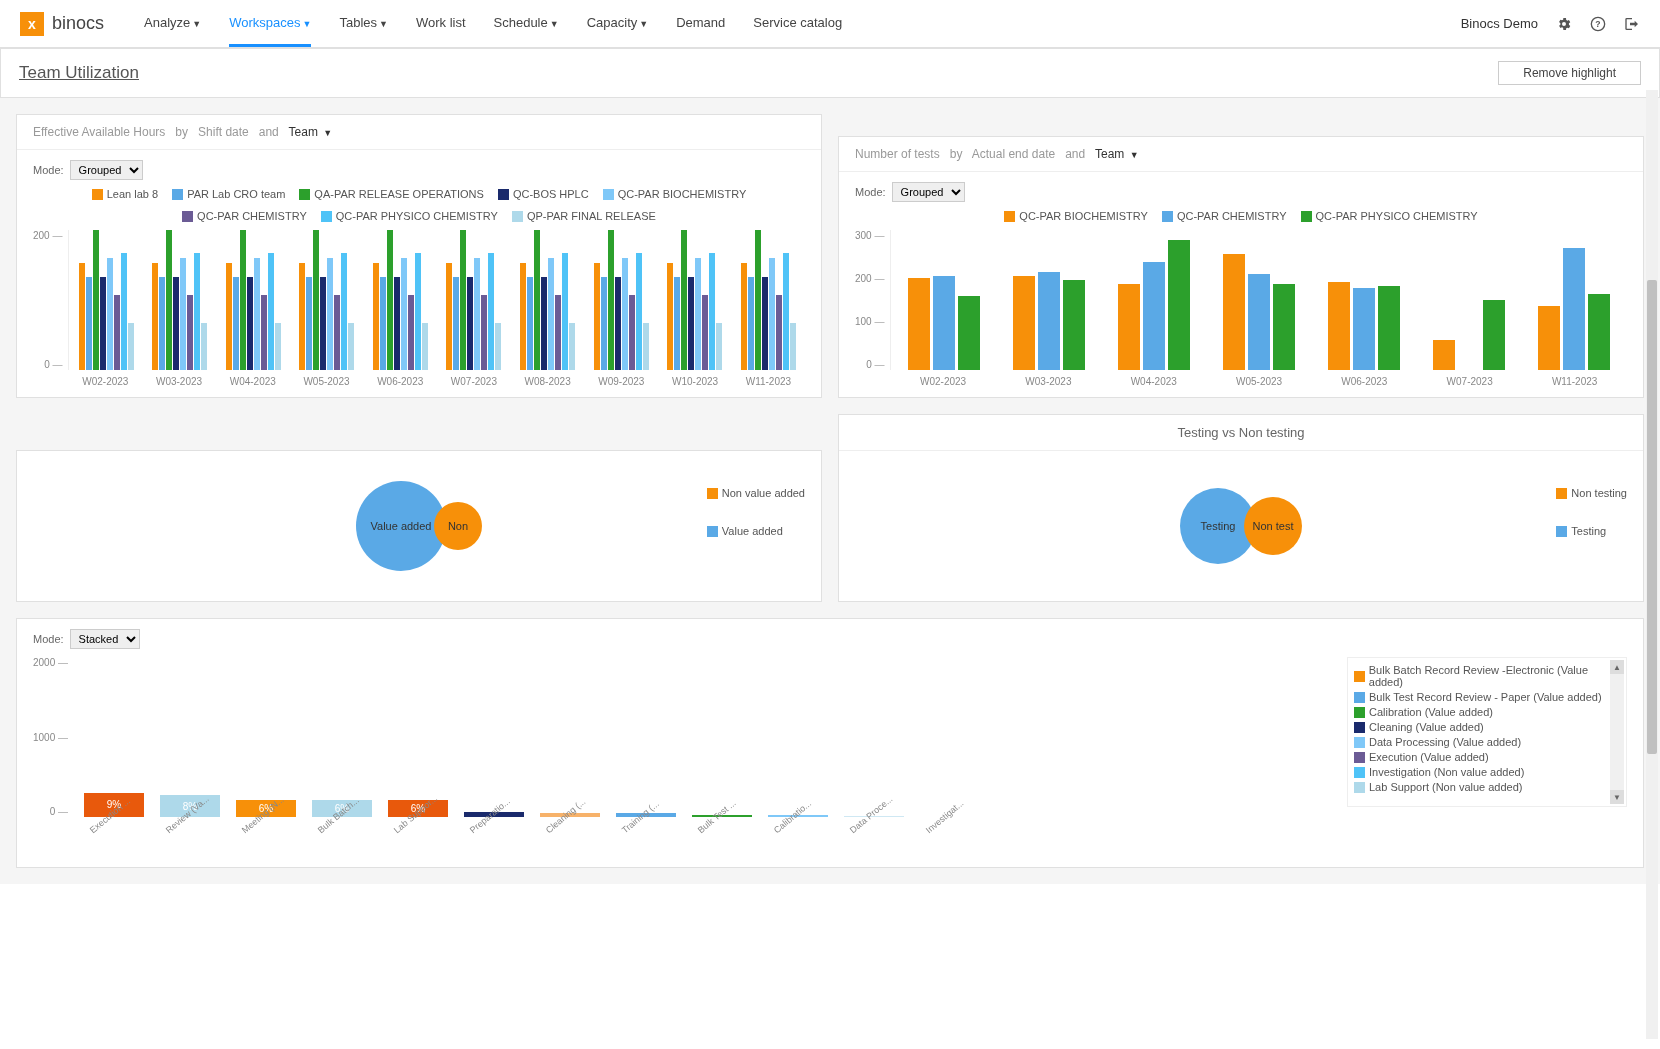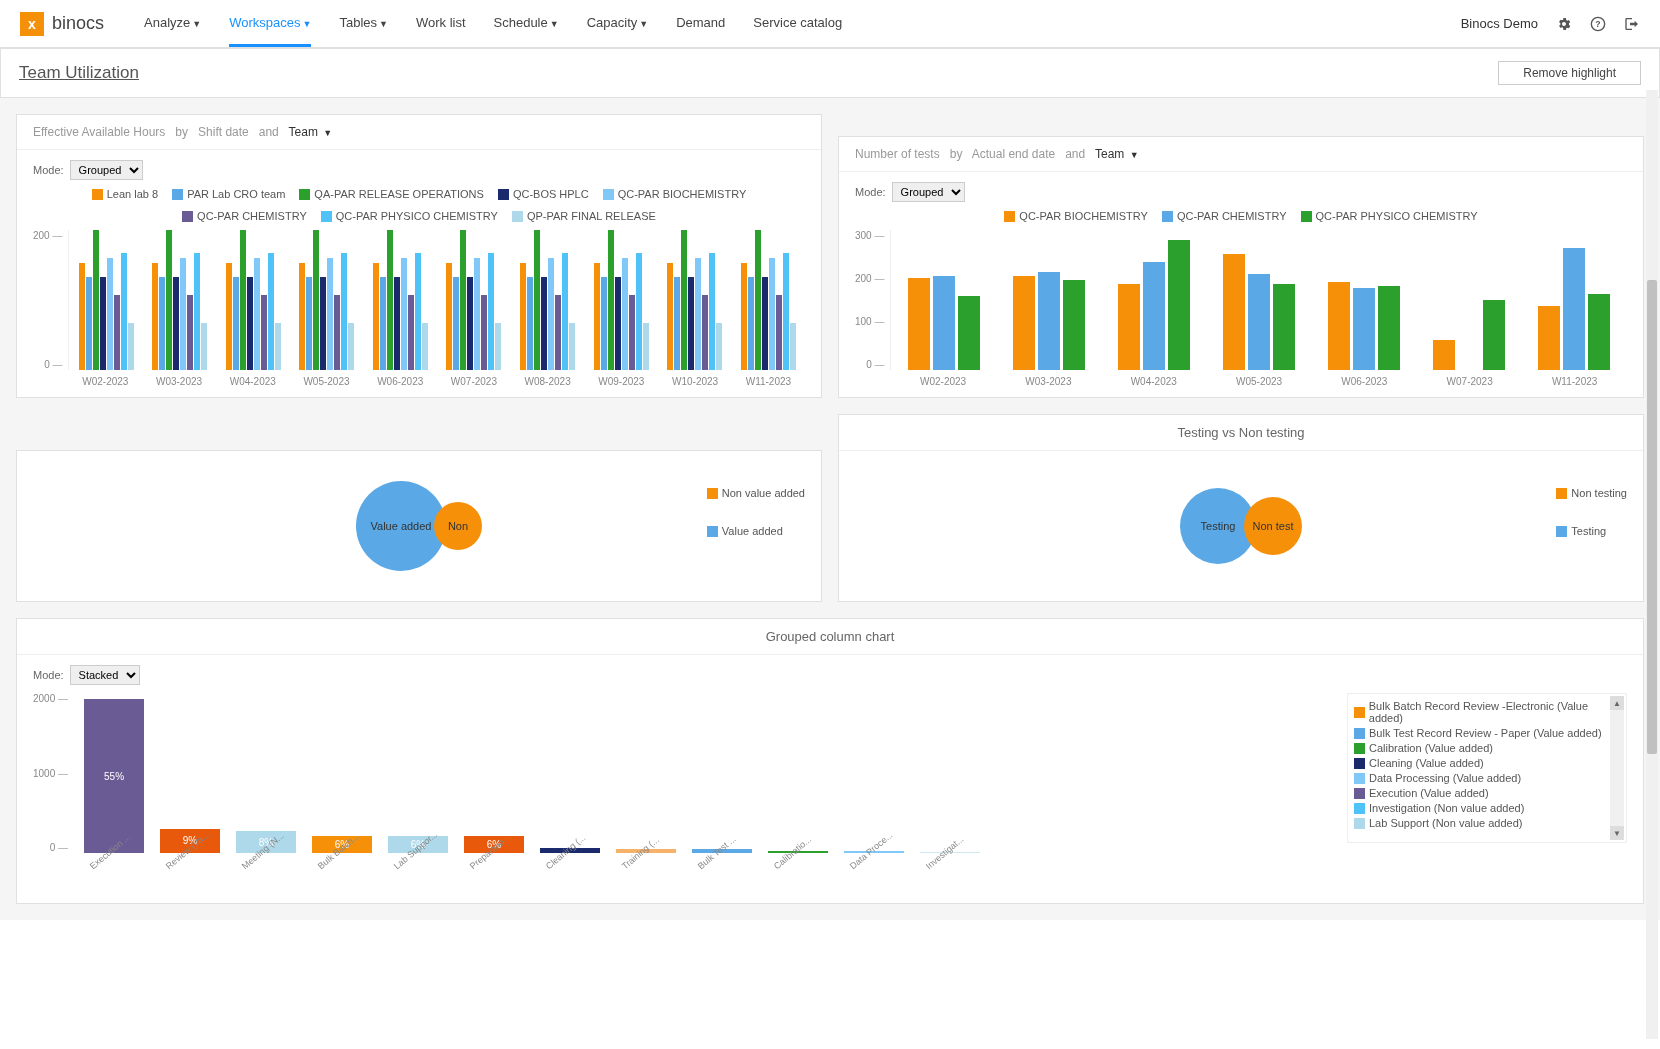--- a/index.html
+++ b/index.html
@@ -396,37 +396,33 @@
         <div class="bubble-chart">
           <div class="bubble" style="width:76px;height:76px;background:#5aa9e6;margin-right:-12px;z-index:1;">Testing</div>
           <div class="bubble" style="width:58px;height:58px;background:#f79009;z-index:2;">Non test</div>
         </div>
       </div>
     </div>
   </div>
 
   <div class="row">
     <div class="panel panel-full">
-      <div class="panel-title-center">Grouped column chart</div>
       <div class="panel-body">
         <div class="mode-row">
           <span>Mode:</span>
           <select><option>Stacked</option></select>
         </div>
         <div class="stacked-chart">
           <div class="y-axis-stacked" id="stacked-yaxis">
               <div>2000</div>
               <div>1000</div>
               <div>0</div>
             </div>
           <div class="stacked-plot-wrap">
             <div class="stacked-plot" id="stacked-plot">
-                <div class="stacked-col">
-                  <div class="stacked-bar" style="height:153.60000000000002px;background:#6b5b95">55%</div>
-                </div>
                 <div class="stacked-col">
                   <div class="stacked-bar" style="height:24.32px;background:#e8590c">9%</div>
                 </div>
                 <div class="stacked-col">
                   <div class="stacked-bar" style="height:21.760000000000005px;background:#aed9ea">8%</div>
                 </div>
                 <div class="stacked-col">
                   <div class="stacked-bar" style="height:16.64px;background:#f79009">6%</div>
                 </div>
                 <div class="stacked-col">

